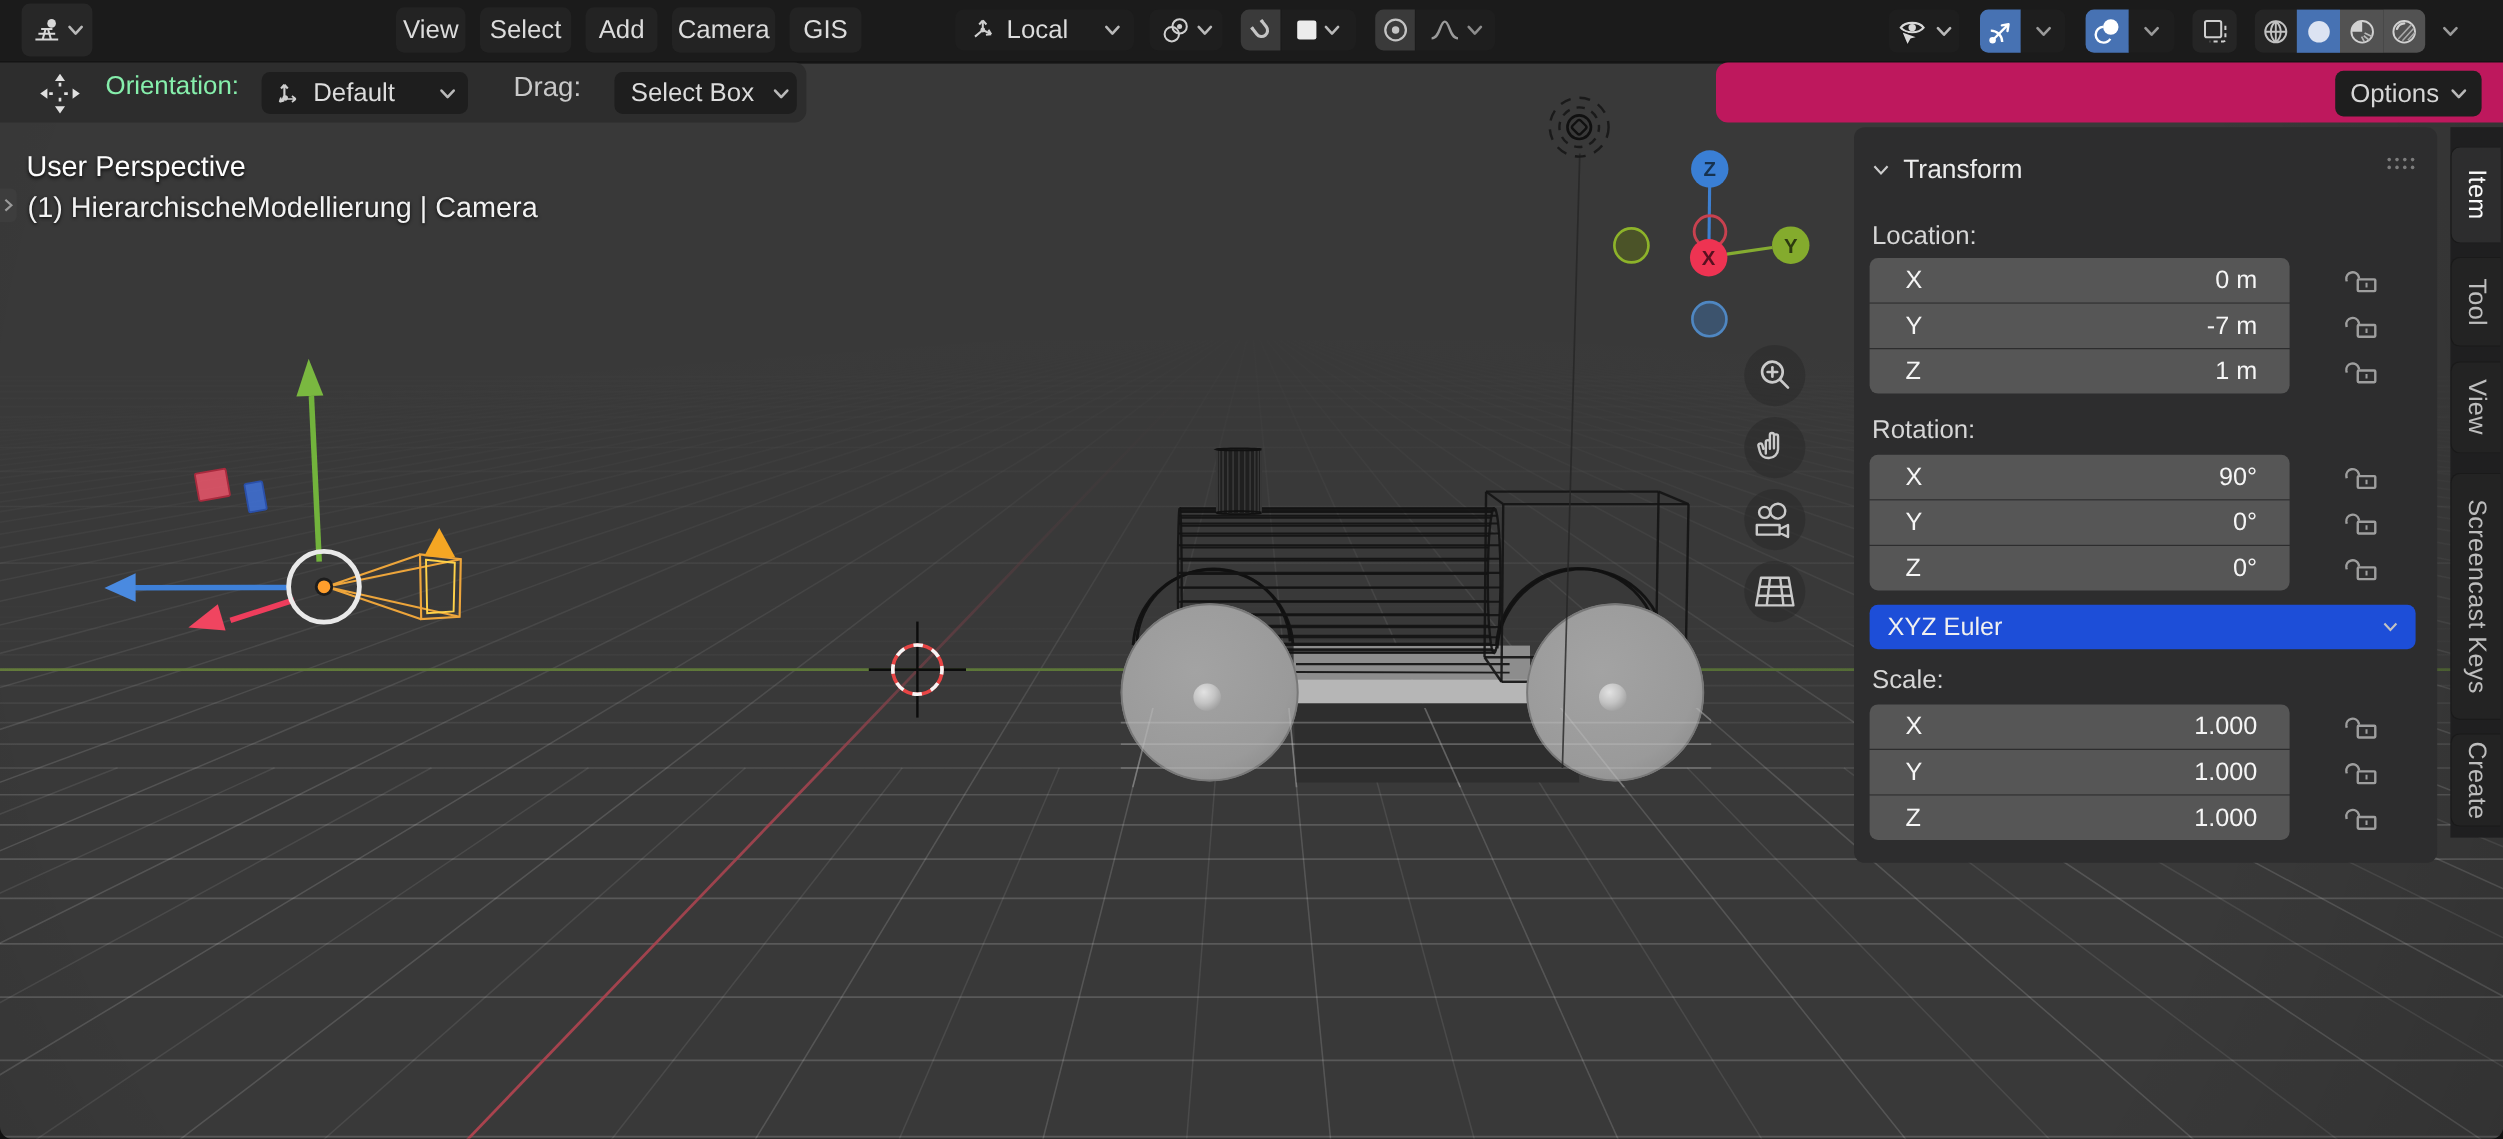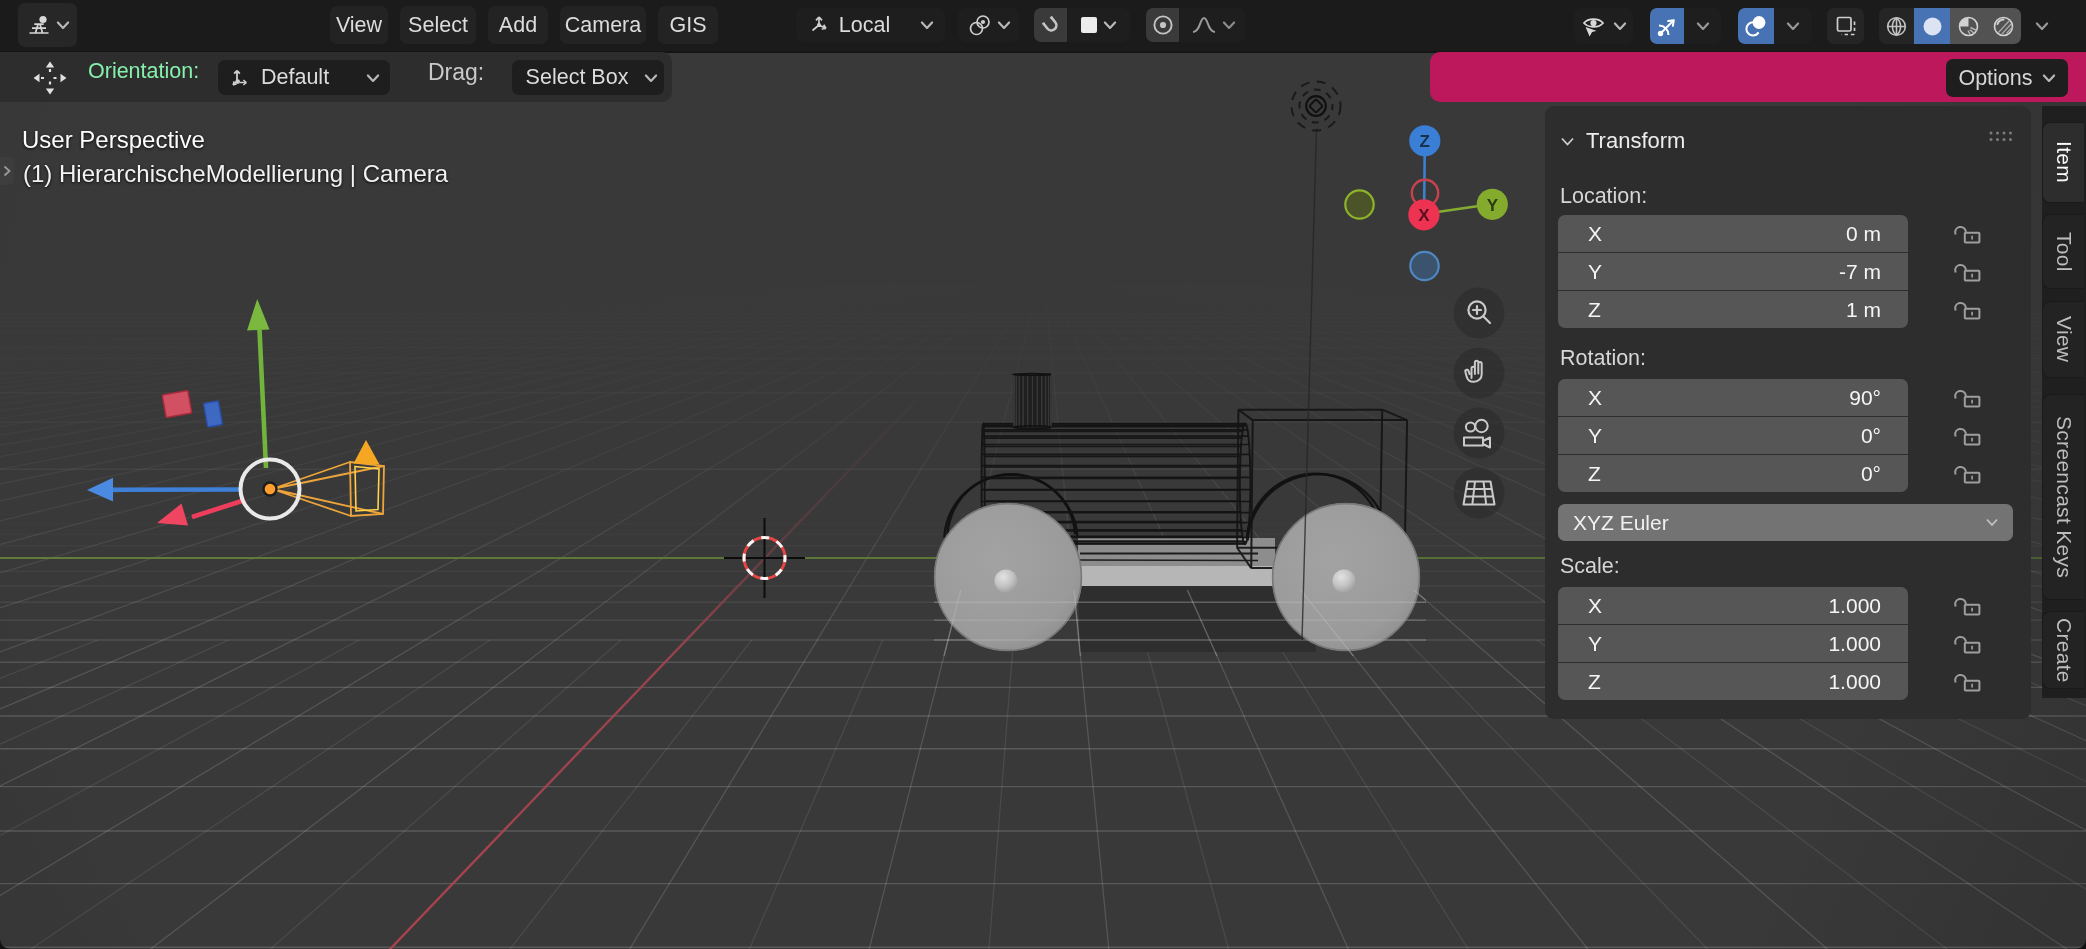--- a/index.html
+++ b/index.html
@@ -655,21 +655,21 @@
 <path d="M18.1,14.7 V18.5" stroke-width="1.7"></path>
         </g>
       </svg></div>
     <div class="plock" style="top:355px"><svg width="28" height="24" viewBox="0 0 28 24">
         <g fill="none" stroke="#9e9e9e" stroke-width="2">
 <rect x="10.8" y="11.8" width="14.6" height="9.8" rx="0.8"></rect>
 <path d="M1.6,13.5 L1.3,11.9 A5.3,5.3 0 0 1 11.6,9.6 l0.3,1.4"></path>
 <path d="M18.1,14.7 V18.5" stroke-width="1.7"></path>
         </g>
       </svg></div>
-  <div style="position:absolute;left:13px;top:398px;width:455px;height:37px;background:#737373;border-radius:7px;display:flex;align-items:center;padding:0 15px;color:#f0f0f0;font-size:21px">
+  <div style="position:absolute;left:13px;top:398px;width:455px;height:37px;background:#1d4ed8;border-radius:7px;display:flex;align-items:center;padding:0 15px;color:#f0f0f0;font-size:21px">
     XYZ Euler<span style="flex:1"></span>
     <svg width="12" height="9" viewBox="0 0 12 9">
         <path d="M1,1.5 L6,7 L11,1.5" fill="none" stroke="#c2c2c2" stroke-width="1.8"></path>
       </svg>
   </div>
   <div class="plabel" style="top:448px">Scale:</div>
   <div class="prow" style="top:481px;border-radius:7px 7px 0 0">
       <span>X</span>
       <span class="val">1.000</span>
     </div>

